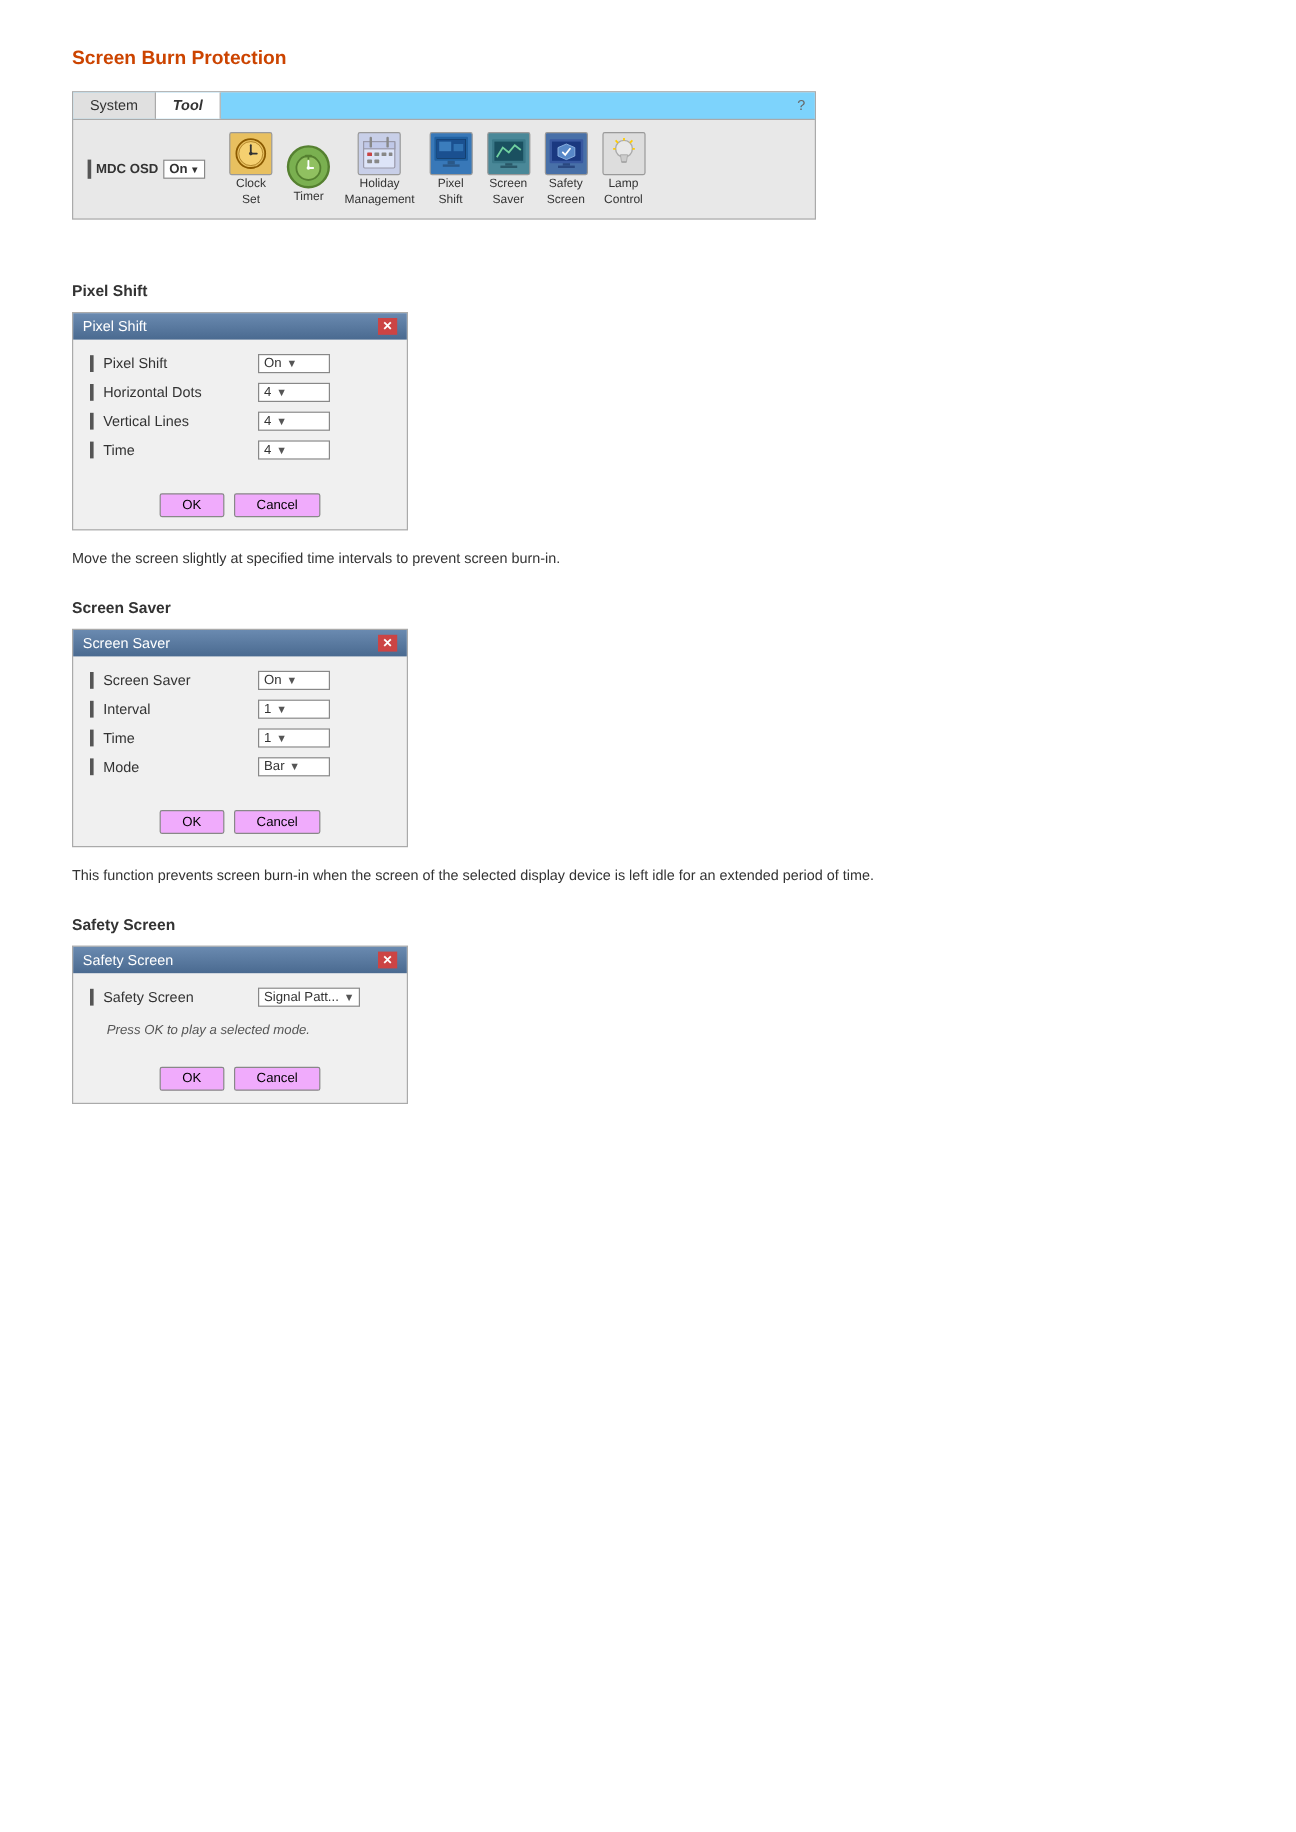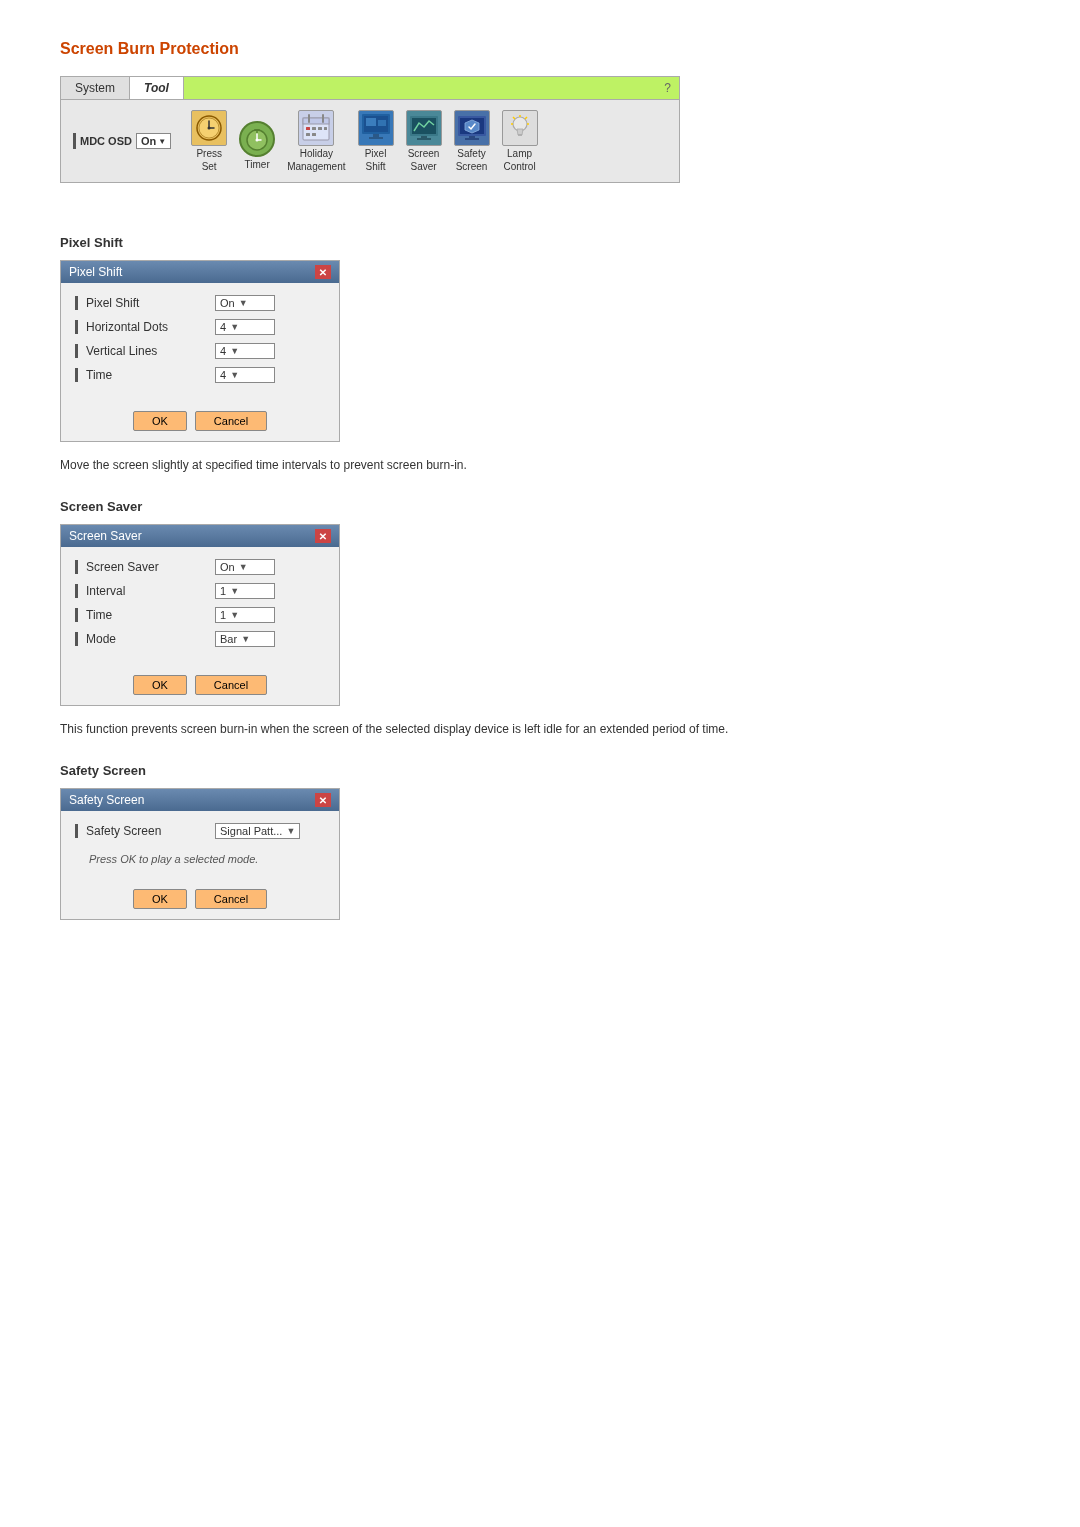--- a/index.html
+++ b/index.html
@@ -16,21 +16,21 @@
     .toolbar-panel {
       border: 1px solid #aaa;
       background: #e8e8e8;
       margin-bottom: 28px;
       display: inline-block;
       width: 620px;
     }
     .toolbar-tabs {
       display: flex;
       border-bottom: 1px solid #aaa;
-      background: #bef264;
+      background: #7dd3fc;
     }
     .toolbar-tab {
       padding: 4px 14px;
       font-size: 12px;
       border-right: 1px solid #aaa;
       cursor: pointer;
       background: #e0e0e0;
     }
     .toolbar-tab.active {
       background: #fff;
@@ -182,21 +182,21 @@
       color: #555;
     }
     .dialog-footer {
       display: flex;
       justify-content: center;
       gap: 8px;
       padding: 8px 14px 10px;
     }
     .dialog-btn {
       border: 1px solid #888;
-      background: #fdba74;
+      background: #f0abfc;
       padding: 3px 18px;
       font-size: 11px;
       cursor: pointer;
       border-radius: 2px;
     }
 
     .description-text {
       font-size: 12px;
       color: #333;
       margin-bottom: 20px;
@@ -256,21 +256,21 @@
       <div class="toolbar-item">
         <div class="toolbar-icon icon-clock">
           <svg width="30" height="30" viewBox="0 0 30 30">
             <circle cx="15" cy="15" r="12" fill="#e8c060" stroke="#8b5a00" stroke-width="1.5"></circle>
             <circle cx="15" cy="15" r="10" fill="#f5d070" stroke="#8b5a00" stroke-width="0.5"></circle>
             <line x1="15" y1="15" x2="15" y2="8" stroke="#333" stroke-width="1.5" stroke-linecap="round"></line>
             <line x1="15" y1="15" x2="20" y2="15" stroke="#333" stroke-width="1.5" stroke-linecap="round"></line>
             <circle cx="15" cy="15" r="1.5" fill="#333"></circle>
           </svg>
         </div>
-        <span class="toolbar-item-label">Press</span>
+        <span class="toolbar-item-label">Clock</span>
         <span class="toolbar-item-label">Set</span>
       </div>
 
       <div class="toolbar-item">
         <div class="toolbar-icon" style="background:#7ab050; border-radius:50%; border:2px solid #558030;">
           <svg width="28" height="28" viewBox="0 0 28 28">
             <circle cx="14" cy="15" r="10" fill="#90c060" stroke="#558030" stroke-width="1.5"></circle>
             <line x1="14" y1="15" x2="14" y2="9" stroke="#fff" stroke-width="1.5" stroke-linecap="round"></line>
             <line x1="14" y1="15" x2="18" y2="15" stroke="#fff" stroke-width="1.5" stroke-linecap="round"></line>
             <circle cx="14" cy="15" r="1.5" fill="#fff"></circle>

